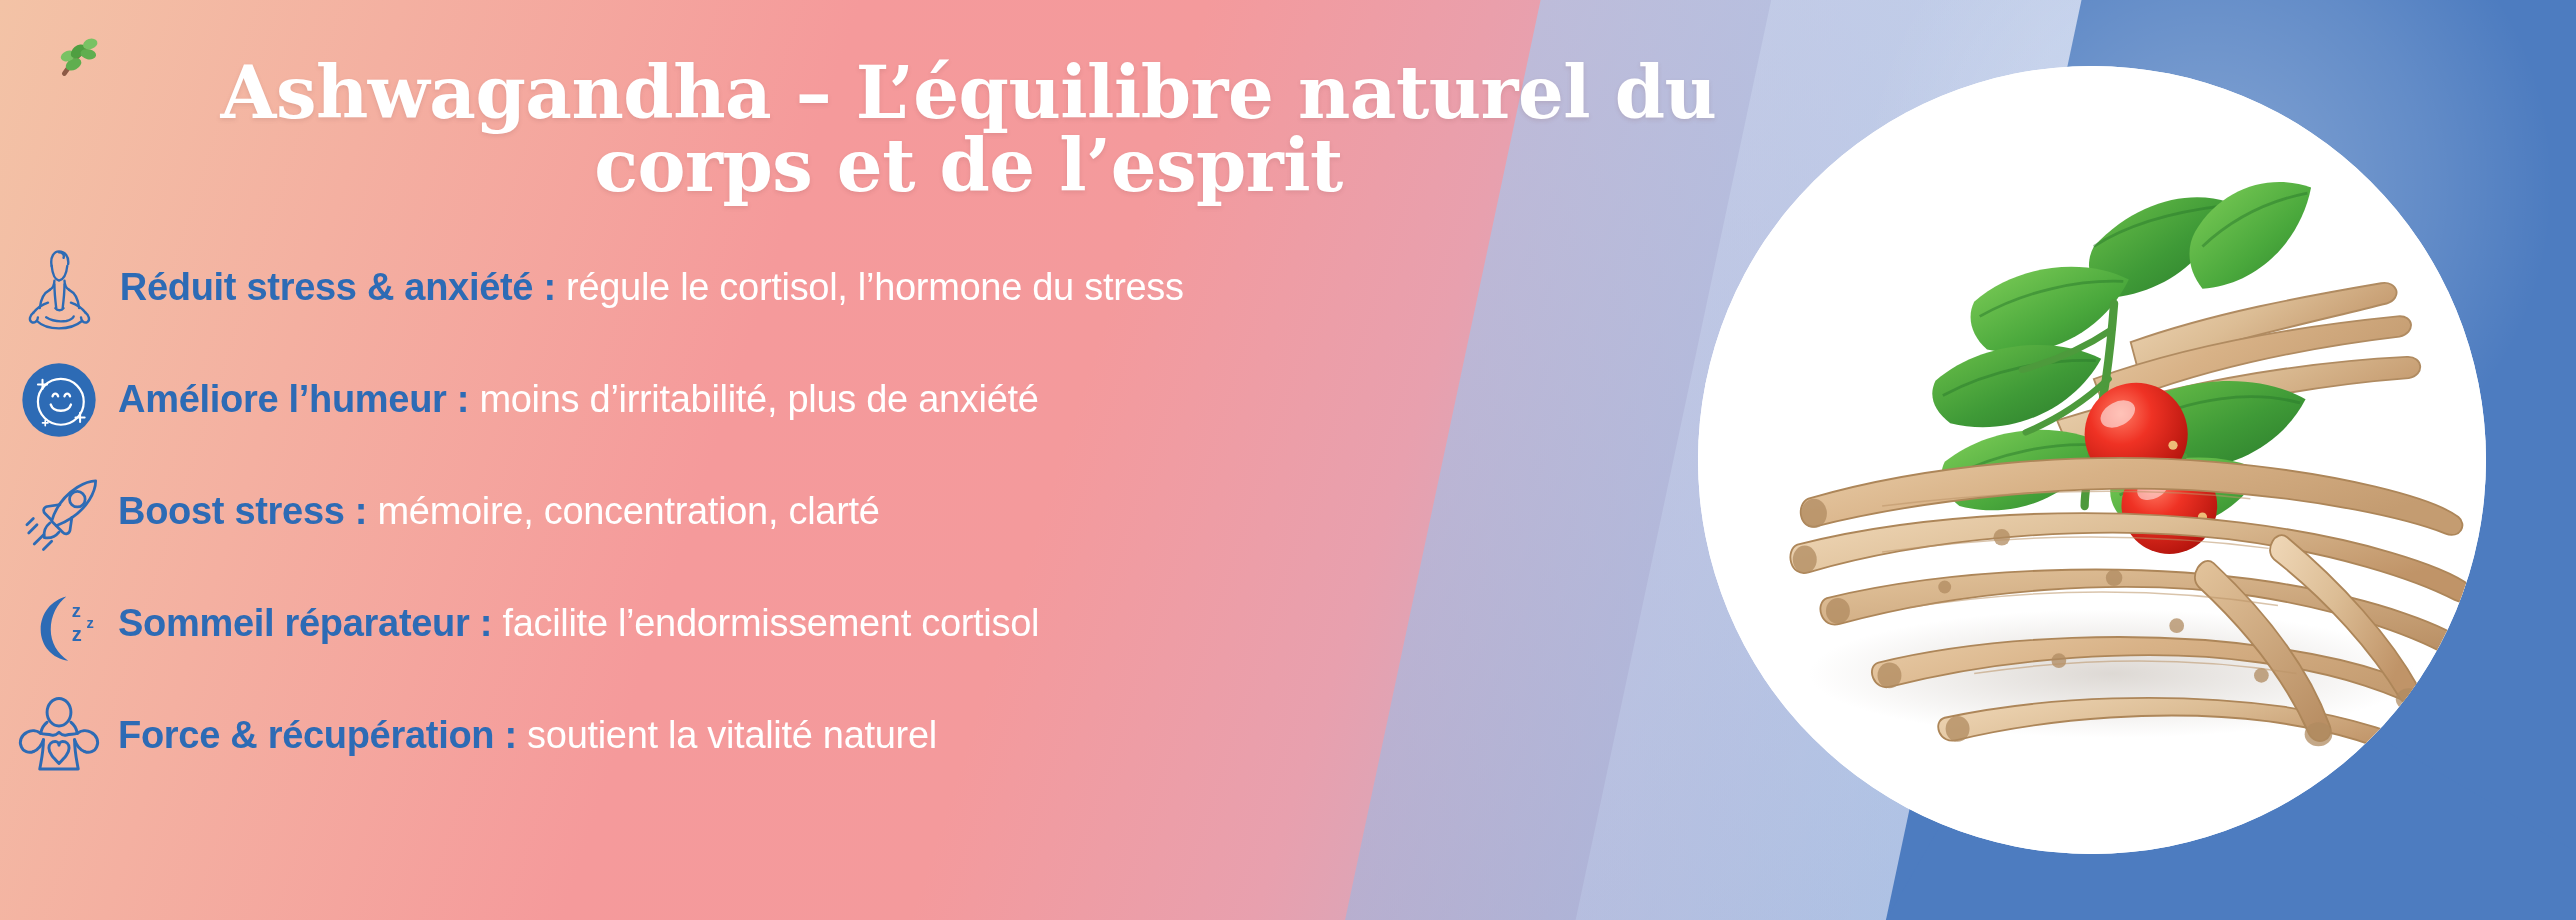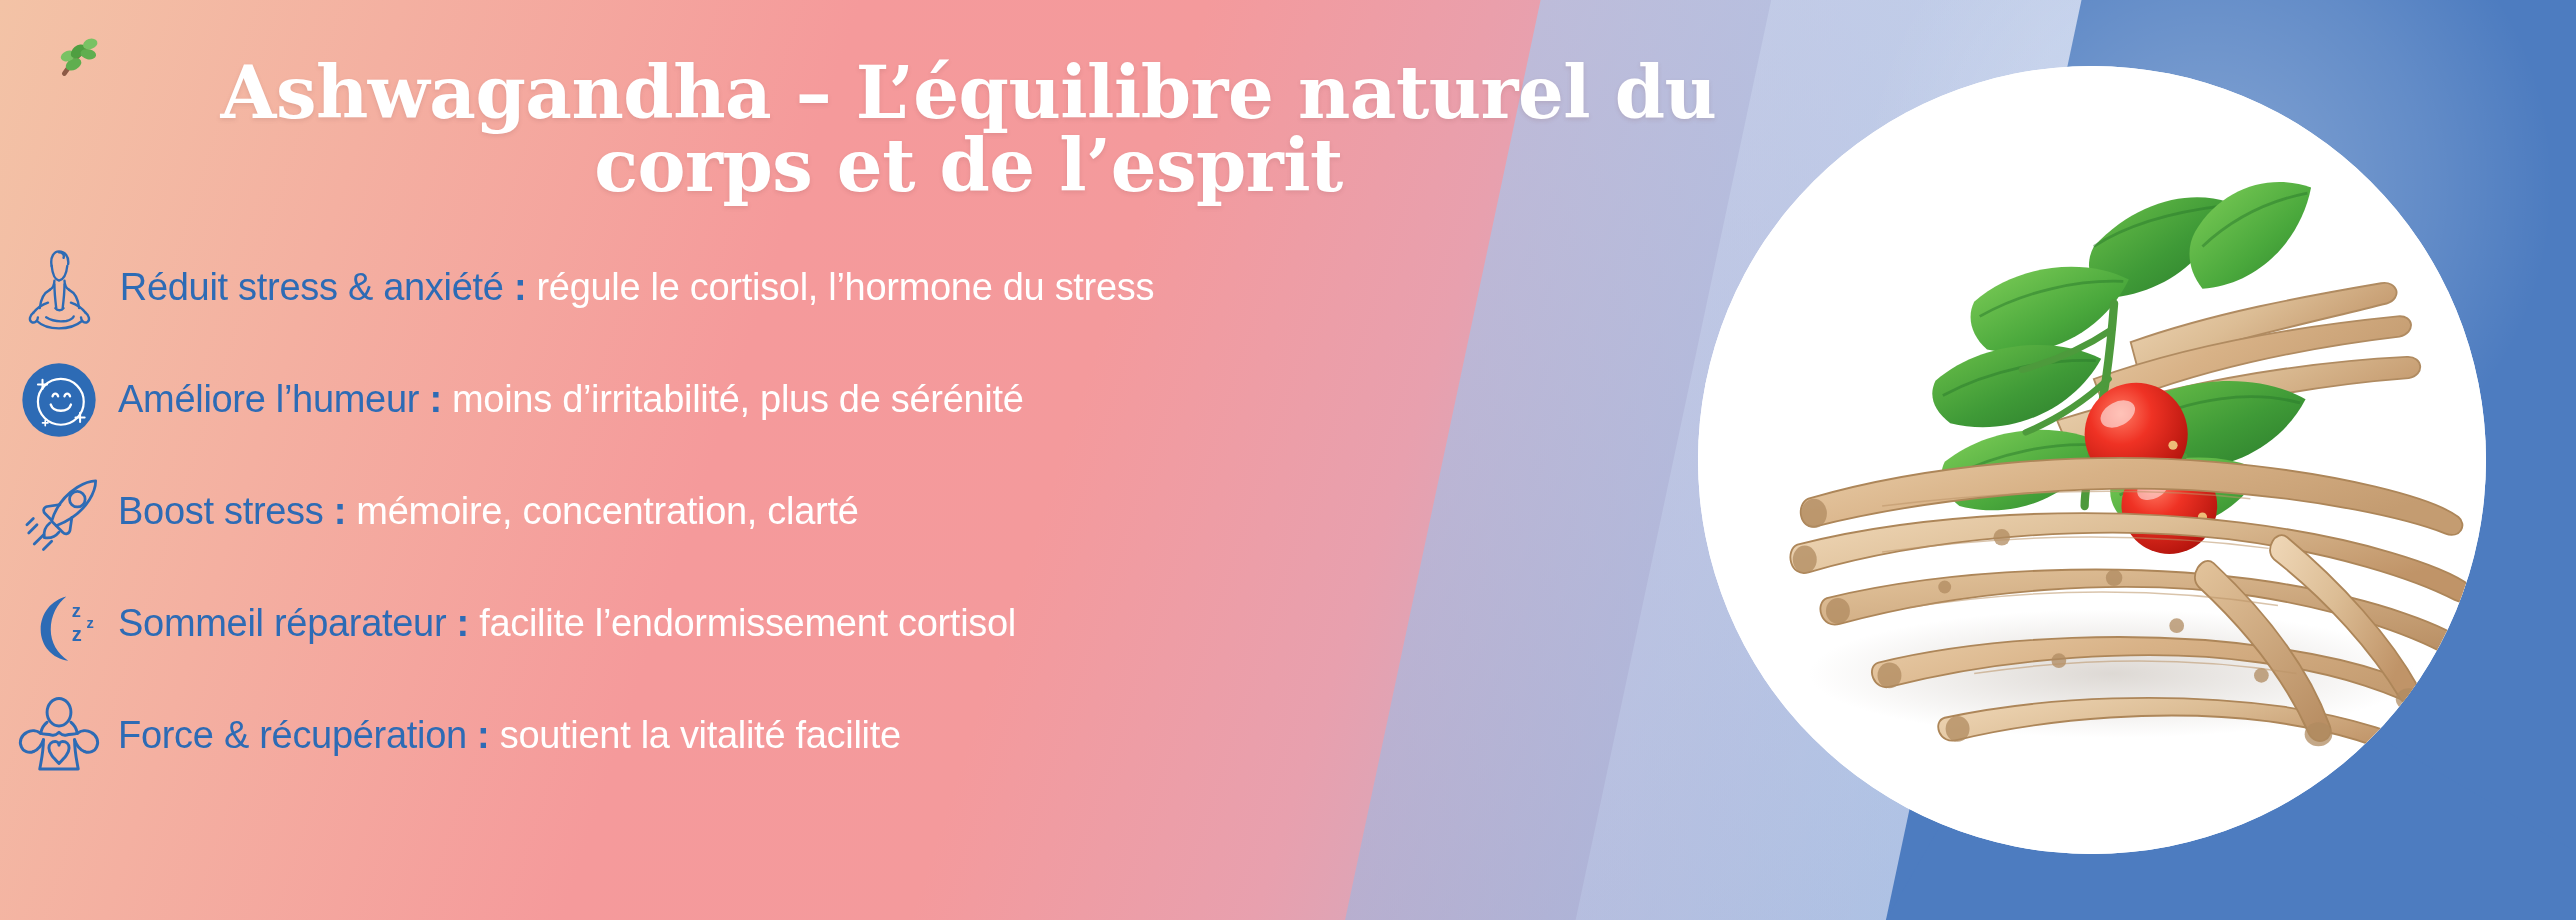--- a/index.html
+++ b/index.html
@@ -115,21 +115,21 @@
   }
   .benefit-text{
     flex:1 1 auto;
     font-size:38px;
     line-height:1.1;
     white-space:nowrap;
     letter-spacing:-0.3px;
   }
   .b-strong{
     color:#2d6bb5;
-    font-weight:normal;
+    font-weight:bold;
   }
   .b-rest{
     color:#ffffff;
     font-weight:normal;
   }
   .b-colon{color:#2d6bb5;font-weight:bold;}
 
   .row-1 .benefit-text{margin-left:1.8px;}
 </style>
 </head>
@@ -313,21 +313,21 @@
           <circle cx="50" cy="50" r="25" fill="none" stroke="#ffffff" stroke-width="2.4"></circle>
           <path d="M41 44 C 42 40, 46 40, 47 44" fill="none" stroke="#ffffff" stroke-width="2.6" stroke-linecap="round"></path>
           <path d="M54 44 C 55 40, 59 40, 60 44" fill="none" stroke="#ffffff" stroke-width="2.6" stroke-linecap="round"></path>
           <path d="M39 53 C 42 62, 58 62, 61 53" fill="none" stroke="#ffffff" stroke-width="2.6" stroke-linecap="round"></path>
           <path d="M30 26 L 30 36 M 25 31 L 35 31" stroke="#ffffff" stroke-width="2.2" stroke-linecap="round"></path>
           <path d="M71 62 L 71 72 M 66 67 L 76 67" stroke="#ffffff" stroke-width="2.2" stroke-linecap="round"></path>
           <path d="M33 70 L 33 76 M 30 73 L 36 73" stroke="#ffffff" stroke-width="1.8" stroke-linecap="round"></path>
         </svg>
       </span>
       <span class="benefit-text">
-        <span class="b-strong">Améliore l’humeur</span><span class="b-colon"> : </span><span class="b-rest">moins d’irritabilité, plus de sérénité</span>
+        <span class="b-strong">Améliore l’humeur</span><span class="b-colon"> : </span><span class="b-rest">moins d’irritabilité, plus de anxiété</span>
       </span>
     </div>
 
     <div class="benefit-row row-3">
       <span class="benefit-icon">
         <svg width="88" height="88" viewBox="0 0 96 96" xmlns="http://www.w3.org/2000/svg" fill="none" stroke="#2d6bb5" stroke-width="3" stroke-linecap="round" stroke-linejoin="round">
           <path d="M40 58 C 44 44, 54 30, 68 21 C 76 16, 84 14, 88 14 C 88 19, 86 27, 81 35 C 72 49, 58 58, 45 63 Z"></path>
           <circle cx="68" cy="34" r="8.5"></circle>
           <path d="M40 57 L 33 50 C 30 47, 31 43, 35 42 L 49 40"></path>
           <path d="M45 63 L 52 70 C 55 73, 59 72, 60 68 L 62 54"></path>
@@ -366,19 +366,19 @@
           <path d="M30 45 C 26 42, 20 41, 15 44 C 9 47, 6 54, 9 60 C 11 65, 17 67, 22 65"></path>
           <path d="M70 45 C 74 42, 80 41, 85 44 C 91 47, 94 54, 91 60 C 89 65, 83 67, 78 65"></path>
           <path d="M22 65 C 27 63, 31 58, 33 52"></path>
           <path d="M78 65 C 73 63, 69 58, 67 52"></path>
           <path d="M33 52 C 33 63, 31 74, 29 84 L 71 84 C 69 74, 67 63, 67 52"></path>
           <path d="M30 45 C 34 47, 38 45, 42 47 C 45 48, 48 46, 50 44 C 52 46, 55 48, 58 47 C 62 45, 66 47, 70 45"></path>
           <path d="M50 78 C 44 72, 39 67, 39 61 C 39 57, 42 54, 46 54 C 48 54, 50 56, 50 58 C 50 56, 52 54, 54 54 C 58 54, 61 57, 61 61 C 61 67, 56 72, 50 78 Z"></path>
         </svg>
       </span>
       <span class="benefit-text">
-        <span class="b-strong">Force &amp; récupération</span><span class="b-colon"> : </span><span class="b-rest">soutient la vitalité facilite</span>
+        <span class="b-strong">Force &amp; récupération</span><span class="b-colon"> : </span><span class="b-rest">soutient la vitalité naturel</span>
       </span>
     </div>
 
   </div>
 </div>
 
 
 </body></html>

